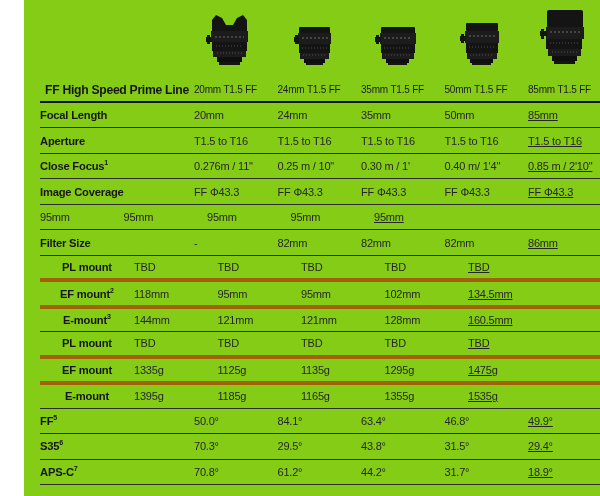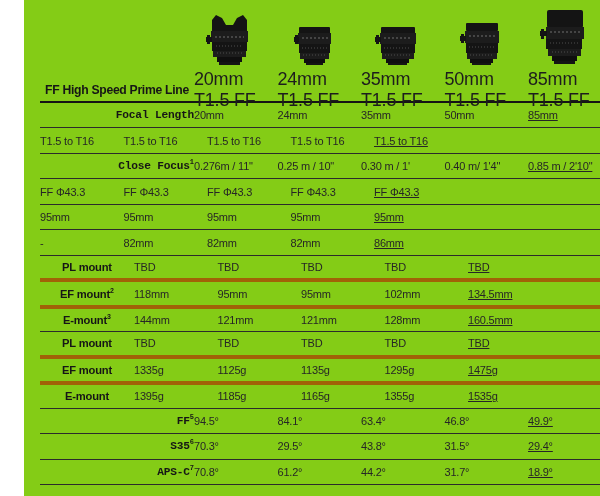--- a/index.html
+++ b/index.html
@@ -13,26 +13,26 @@
   .lb  { fill:#141414; }
   .lb2 { fill:#1c1c1c; }
   .lb3 { fill:#0f0f0f; }
   .mark  { stroke:#6e6e6e; stroke-width:1.1; stroke-dasharray:2 2; }
   .markd { stroke:#4d4d4d; stroke-width:1;   stroke-dasharray:1 2; }
 
   
   .tablewrap { position:absolute; left:16px; top:78px; width:570px; letter-spacing:-0.2px; }
   .hrow { display:flex; align-items:center; height:25px; border-bottom:2px solid #141414; }
   .hlabel { width:154px; text-align:center; font-weight:700; font-size:12.2px; color:#161616; letter-spacing:-0.3px; }
-  .hcell  { width:83.5px; font-size:18px; color:#1d1d1d; }
+  .hcell  { width:83.5px; font-size:10px; color:#1d1d1d; }
   .hcell:last-child { flex:1; }
 
   .row { display:flex; align-items:center; height:25.47px; border-bottom:1px solid #2b2b2b; }
   .cell { font-size:11px; }
-  .cell.label { width:154px; text-align:right; font-weight:700; color:#161616; font-size:11.2px;font-family:Liberation Mono, monospace; }
+  .cell.label { width:154px; text-align:left; font-weight:700; color:#161616; font-size:11.2px; }
   .cell.val { width:83.5px; color:#262626; }
   .cell.val:last-child { flex:1;text-decoration:underline; }
 
   .group { display:flex; height:76.41px; border-bottom:1px solid #2b2b2b; }
   .grp-label { width:60px; display:flex; align-items:center; justify-content:center;
                font-weight:700; font-size:11.2px; color:#161616; }
   .subcol { flex:1; display:flex; flex-direction:column; }
   .subrow { flex:1; display:flex; align-items:center; border-bottom:4px solid #a16207; }
   .subrow:last-child { border-bottom:none; }
   .cell.sublabel { width:94px; text-align:center; font-weight:700; color:#161616; font-size:11.2px; }
@@ -129,49 +129,52 @@
     <div id="table-rows">
         <div class="row">
           <div class="cell label">Focal Length</div>
           <div class="cell val">20mm</div>
           <div class="cell val">24mm</div>
           <div class="cell val">35mm</div>
           <div class="cell val">50mm</div>
           <div class="cell val">85mm</div>
         </div>
         <div class="row">
+          <div class="cell label">Aperture</div>
           <div class="cell val">T1.5 to T16</div>
           <div class="cell val">T1.5 to T16</div>
           <div class="cell val">T1.5 to T16</div>
           <div class="cell val">T1.5 to T16</div>
           <div class="cell val">T1.5 to T16</div>
         </div>
         <div class="row">
           <div class="cell label">Close Focus<sup>1</sup></div>
           <div class="cell val">0.276m / 11"</div>
           <div class="cell val">0.25 m / 10"</div>
           <div class="cell val">0.30 m / 1'</div>
           <div class="cell val">0.40 m/ 1'4"</div>
           <div class="cell val">0.85 m / 2'10"</div>
         </div>
         <div class="row">
-          <div class="cell val">FF Φ43.3</div>
-          <div class="cell val">FF Φ43.3</div>
-          <div class="cell val">FF Φ43.3</div>
-          <div class="cell val">FF Φ43.3</div>
-          <div class="cell val">FF Φ43.3</div>
-        </div>
-        <div class="row">
-          <div class="cell val">95mm</div>
-          <div class="cell val">95mm</div>
-          <div class="cell val">95mm</div>
-          <div class="cell val">95mm</div>
-          <div class="cell val">95mm</div>
-        </div>
-        <div class="row">
+          <div class="cell label">Image Coverage</div>
+          <div class="cell val">FF Φ43.3</div>
+          <div class="cell val">FF Φ43.3</div>
+          <div class="cell val">FF Φ43.3</div>
+          <div class="cell val">FF Φ43.3</div>
+          <div class="cell val">FF Φ43.3</div>
+        </div>
+        <div class="row">
+          <div class="cell val">95mm</div>
+          <div class="cell val">95mm</div>
+          <div class="cell val">95mm</div>
+          <div class="cell val">95mm</div>
+          <div class="cell val">95mm</div>
+        </div>
+        <div class="row">
+          <div class="cell label">Filter Size</div>
           <div class="cell val">-</div>
           <div class="cell val">82mm</div>
           <div class="cell val">82mm</div>
           <div class="cell val">82mm</div>
           <div class="cell val">86mm</div>
         </div>
         <div class="group">
           <div class="subcol">
             <div class="subrow">
               <div class="cell sublabel">PL mount</div>
@@ -222,21 +225,21 @@
               <div class="cell val">1395g</div>
               <div class="cell val">1185g</div>
               <div class="cell val">1165g</div>
               <div class="cell val">1355g</div>
               <div class="cell val">1535g</div>
             </div>
           </div>
         </div>
         <div class="row">
           <div class="cell label">FF<sup>5</sup></div>
-          <div class="cell val">94.5°</div>
+          <div class="cell val">50.0°</div>
           <div class="cell val">84.1°</div>
           <div class="cell val">63.4°</div>
           <div class="cell val">46.8°</div>
           <div class="cell val">49.9°</div>
         </div>
         <div class="row">
           <div class="cell label">S35<sup>6</sup></div>
           <div class="cell val">70.3°</div>
           <div class="cell val">29.5°</div>
           <div class="cell val">43.8°</div>

